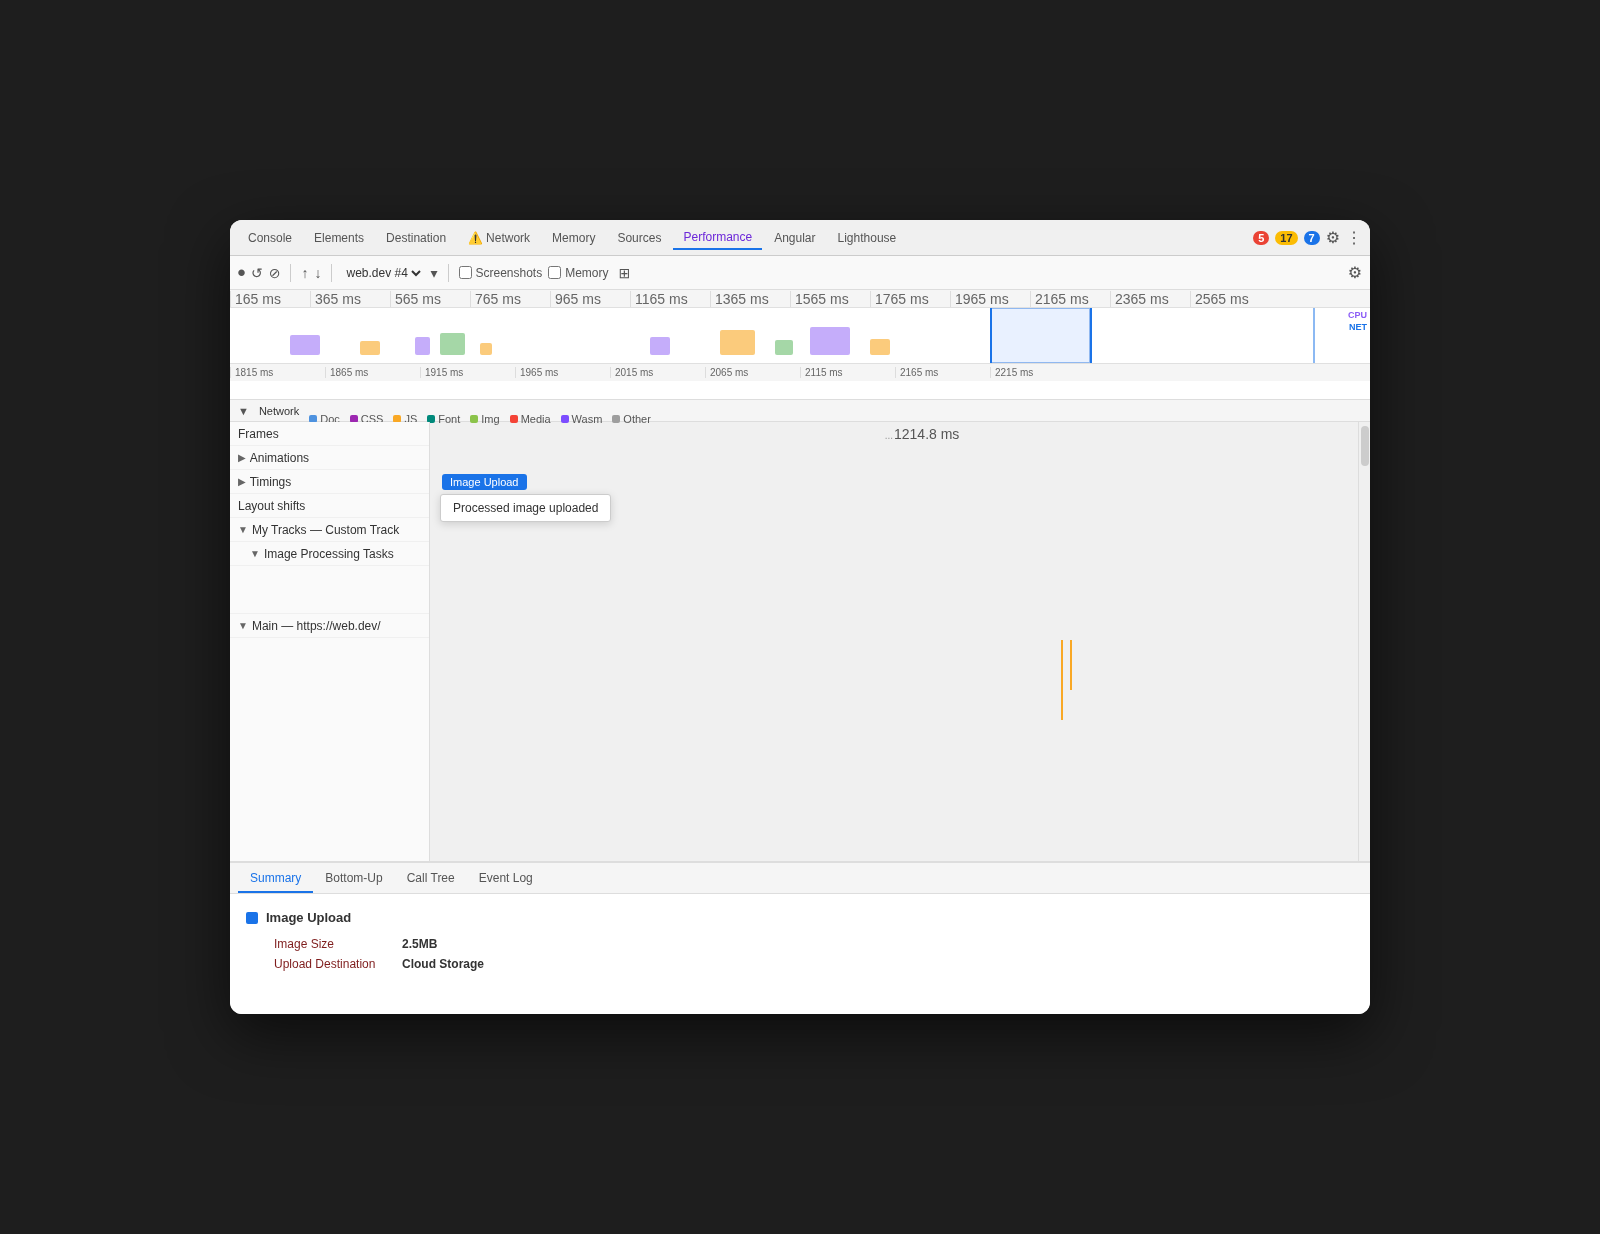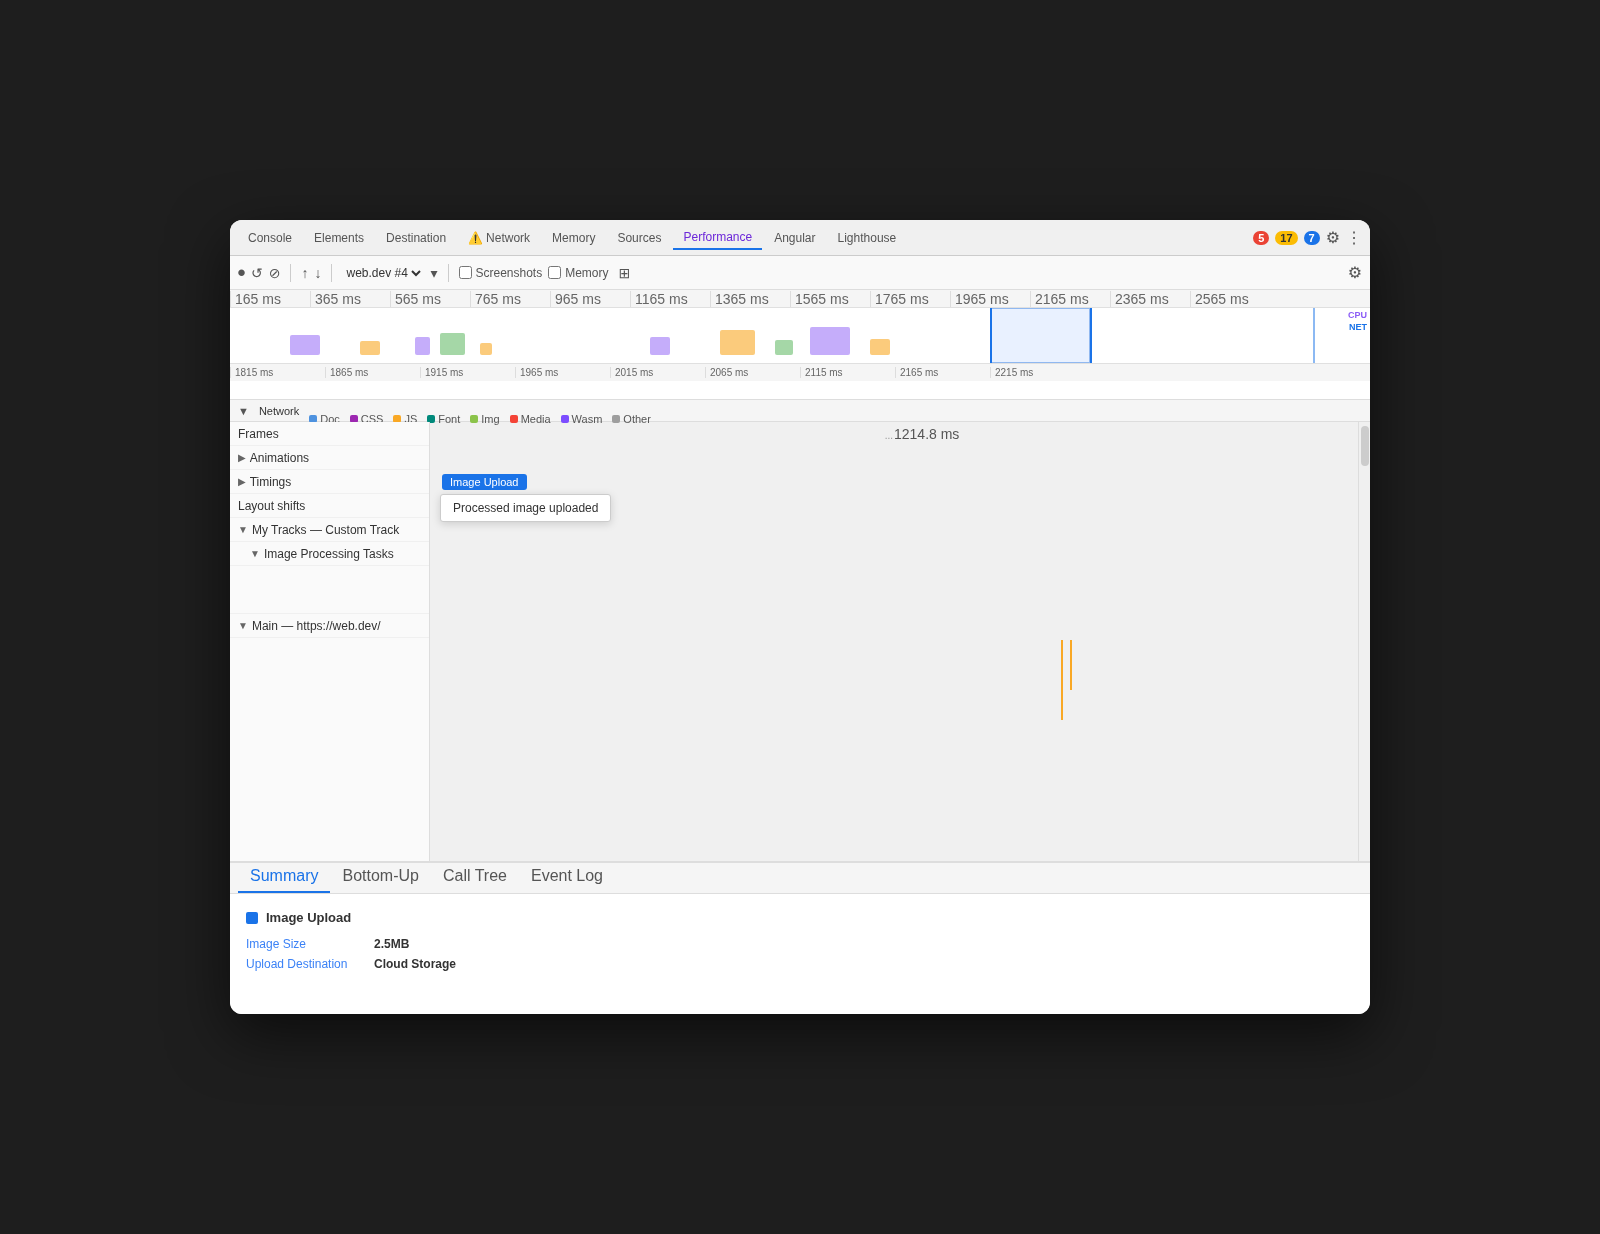--- a/index.html
+++ b/index.html
@@ -241,21 +241,21 @@
       background: #f5f5f5;
       border-bottom: 1px solid #ddd;
       border-top: 1px solid #ddd;
       height: 32px;
       display: flex;
       align-items: flex-end;
       padding: 0 8px;
     }
     .bottom-tab {
       padding: 6px 12px;
-      font-size: 16px;
+      font-size: 12px;
       color: #555;
       cursor: pointer;
       border-bottom: 2px solid transparent;
     }
     .bottom-tab.active {
       color: #1a73e8;
       border-bottom: 2px solid #1a73e8;
     }
     
     .summary-panel {
@@ -279,21 +279,21 @@
       font-size: 13px;
       font-weight: 600;
       color: #333;
     }
     .summary-row {
       display: flex;
       gap: 8px;
       margin-bottom: 6px;
       font-size: 12px;
     }
-    .summary-key { color: #3b82f6; min-width: 120px; }
+    .summary-key { color: #7f1d1d; min-width: 120px; margin-left: 28px; }
     .summary-val { color: #333; font-weight: bold; }
     
     .vline {
       position: absolute;
       top: 0;
       bottom: 0;
       width: 1px;
       background: #ccc;
     }
     .yellow-bar {

